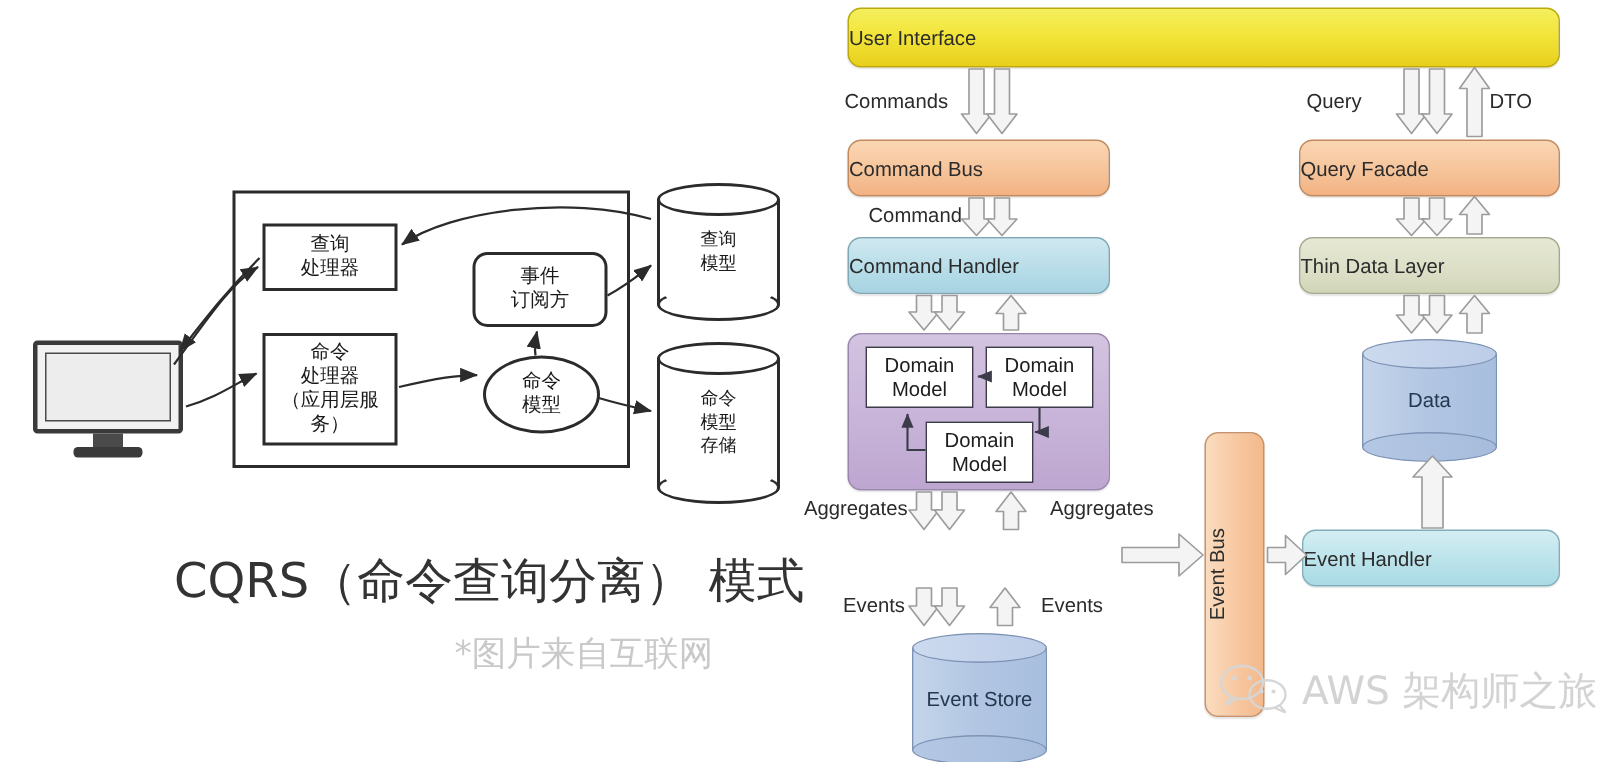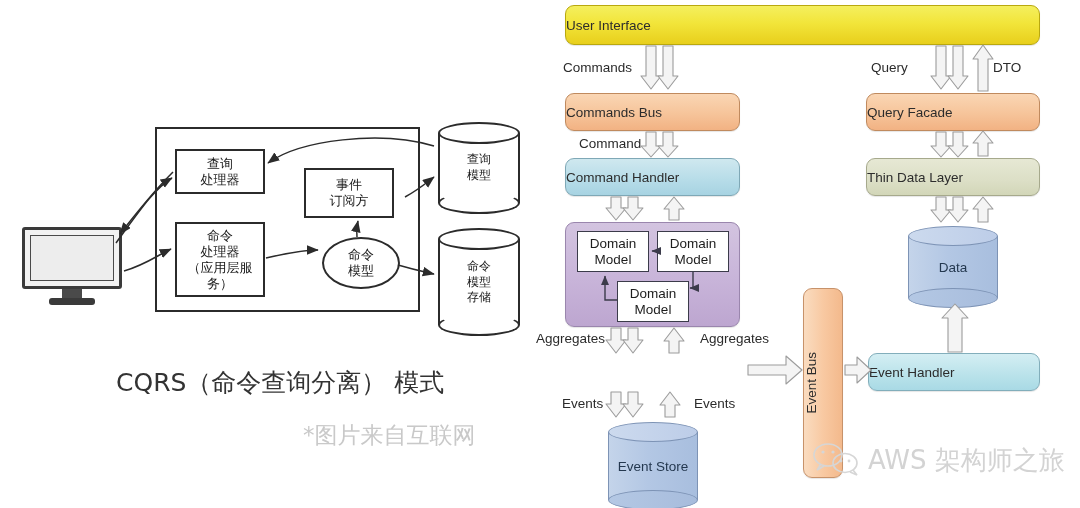--- a/index.html
+++ b/index.html
@@ -65,21 +65,21 @@
   }
   .monitor-screen{
     position:absolute; left:5px; right:5px; top:5px; bottom:5px;
     border:1.5px solid #4a4a4a; background:#ededed;
   }
   .monitor-neck{ background:#4a4a4a; }
   .monitor-base{ background:#3a3a3a; border-radius:3px; }
 
   .caption-main{
     font-family:"DejaVu Sans", sans-serif;
-    font-size:25px; color:#333; white-space:nowrap;
+    font-size:32px; color:#333; white-space:nowrap;
   }
   .caption-sub{
     font-family:"DejaVu Sans", sans-serif;
     font-size:23px; color:#c9c9c9; white-space:nowrap;
   }
 
   
   .rbox {
     border-radius: 9px;
     border: 1px solid #9a9a93;
@@ -151,21 +151,21 @@
       <div class="scan-label">查询
 处理器</div>
     </div>
 
     <div class="abs scan-box" style="left:175px;top:222px;width:90px;height:75px;">
       <div class="scan-label">命令
 处理器
 （应用层服务）</div>
     </div>
 
-    <div class="abs scan-box" style="left:304px;top:168px;width:90px;height:50px;">
+    <div class="abs scan-box" style="left:315px;top:168px;width:90px;height:50px;border-radius:10px;">
       <div class="scan-label">事件
 订阅方</div>
     </div>
 
     <div class="abs scan-ellipse" style="left:322px;top:237px;width:78px;height:52px;">
       <div class="scan-label">命令
 模型</div>
     </div>
 
     <div class="cyl" style="left:438px;top:122px;width:82px;height:92px;">
@@ -223,21 +223,21 @@
     </g>
   </svg>
 
   <div class="abs" style="left:0;top:0;width:1080px;height:508px;">
 
     <div class="abs rbox ui" style="left:565px;top:5px;width:475px;height:40px;">
       <span>User Interface</span>
     </div>
 
     <div class="abs rbox orange" style="left:565px;top:93px;width:175px;height:38px;">
-      <span>Commands Bus</span>
+      <span>Command Bus</span>
     </div>
 
     <div class="abs rbox cyan" style="left:565px;top:158px;width:175px;height:38px;">
       <span>Command Handler</span>
     </div>
 
     <div class="abs rbox purple" style="left:565px;top:222px;width:175px;height:105px;">
     </div>
     <div class="abs dmbox" style="left:577px;top:231px;width:72px;height:41px;">
       <span>Domain

